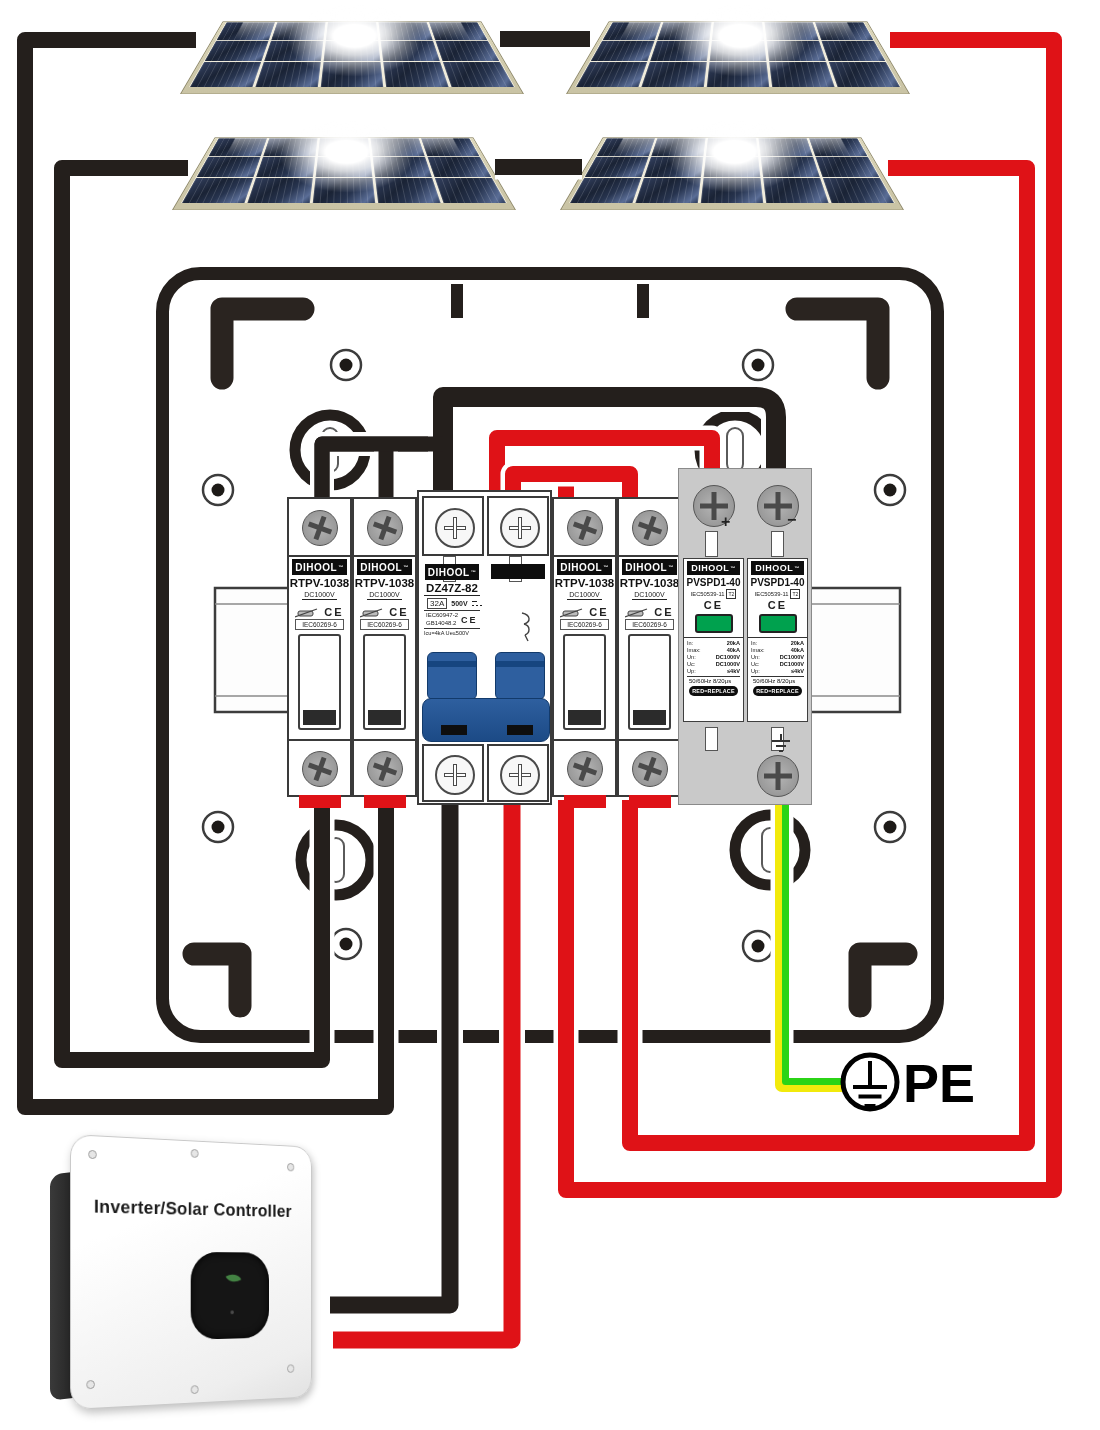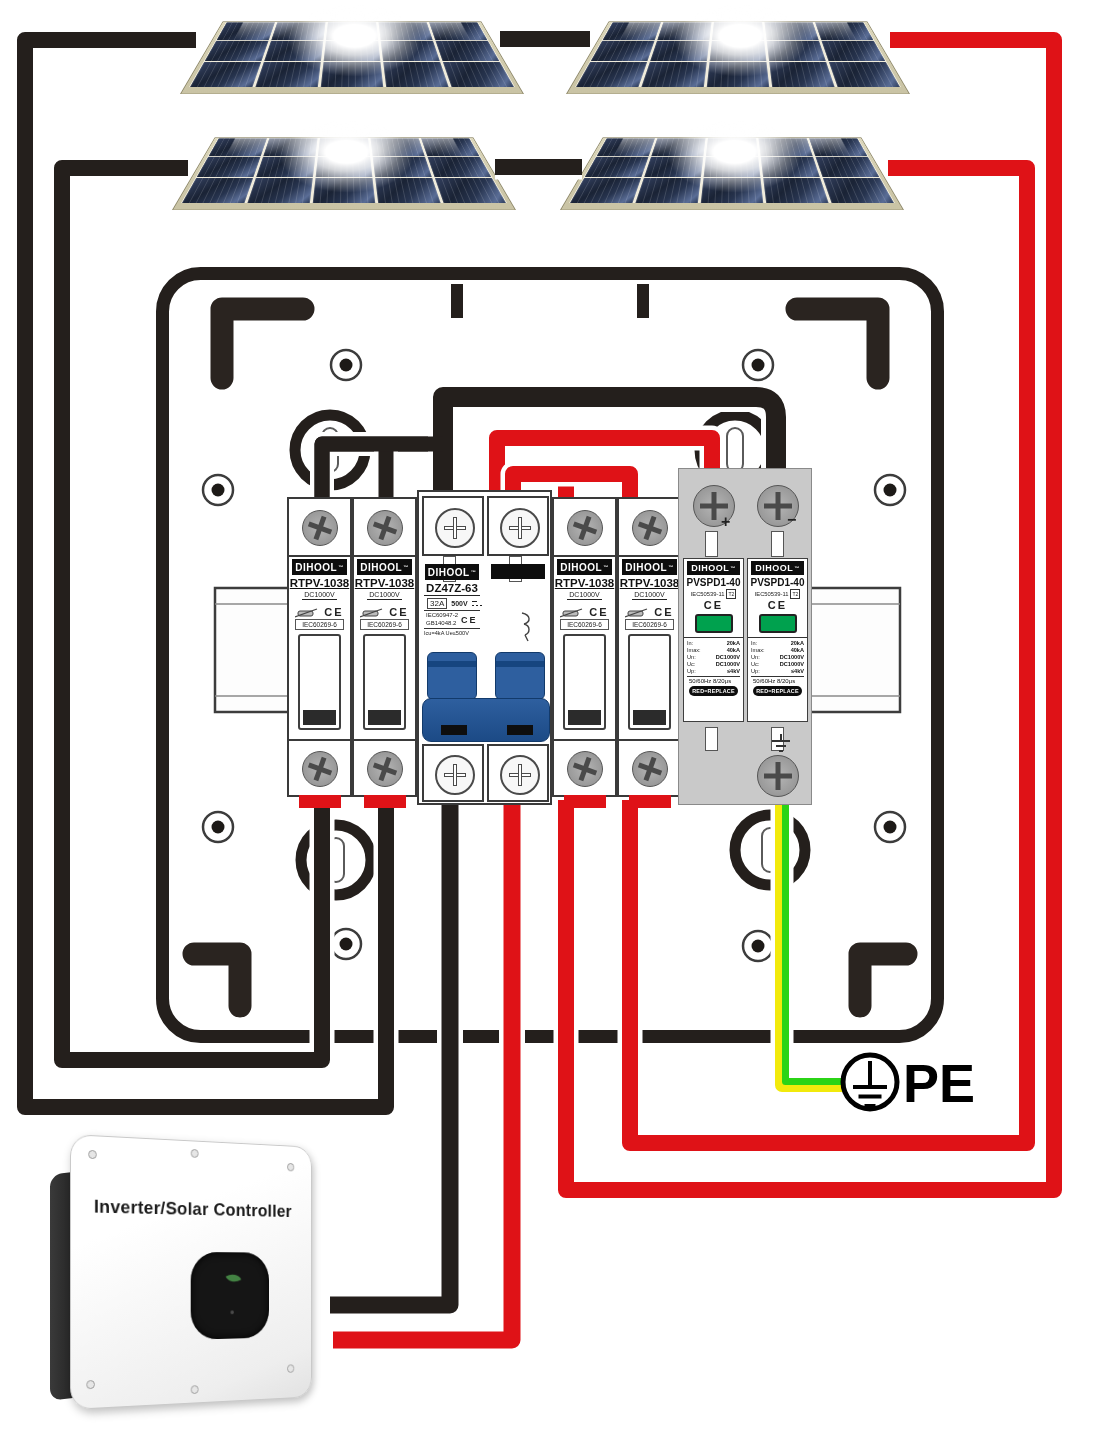--- a/index.html
+++ b/index.html
@@ -51,21 +51,21 @@
   .screw.solid{width:34px;height:34px;background:radial-gradient(#b5b5b5,#8d8d8d);border:1px solid #555;}
   .screw.outline{width:36px;height:36px;background:#f7f7f7;border:2px solid #4a4a4a;}
   .screw .bar{position:absolute;left:50%;top:50%;width:24px;height:5px;background:#4a4a4a;}
   .screw.outline .bar{background:#fff;border:1.5px solid #4a4a4a;width:22px;height:4px;box-sizing:border-box;}
   .b1{transform:translate(-50%,-50%) rotate(20deg);} .b2{transform:translate(-50%,-50%) rotate(110deg);}
   .b3{transform:translate(-50%,-50%);} .b4{transform:translate(-50%,-50%) rotate(90deg);}
   .badge{margin:2px 3px 1px;height:16px;background:#0d0d0d;color:#fff;display:flex;
      align-items:center;justify-content:center;font-weight:bold;font-size:10px;letter-spacing:.5px;}
   .badge sup{font-size:5px;margin-left:1px;}
   .badge.blank{height:15px;}
-  .model{font-weight:bold;font-size:11.5px;text-align:center;color:#111;line-height:14px;text-decoration:underline;}
+  .model{font-weight:bold;font-size:11.5px;text-align:center;color:#111;line-height:14px;}
   .u-line{border-bottom:1.5px solid #222;display:inline-block;padding:0 2px;}
   .tinyrow{font-size:7px;text-align:center;color:#222;line-height:9px;}
   .fuse-ce{display:flex;align-items:flex-end;justify-content:center;gap:5px;height:18px;}
   .ce{font-size:11px;letter-spacing:2px;color:#222;font-weight:bold;}
   .stdbox{margin:1px 6px 0;border:1px solid #555;font-size:6.5px;text-align:center;color:#222;line-height:9px;}
   .window{margin:4px 9px 0;height:92px;border:2px solid #3f3f3f;border-radius:3px;position:relative;background:#fff;}
   .window .band{position:absolute;left:3px;right:3px;bottom:3px;height:15px;background:#2b2b2b;}
   .tab-red{position:absolute;bottom:-13px;left:50%;transform:translateX(-50%);
      width:42px;height:13px;background:var(--wire-red);}
   .dinslot{position:absolute;box-sizing:border-box;width:13px;background:#fff;border:1.5px solid #555;}
@@ -380,21 +380,21 @@
         <span class="bar b4"></span>
       </div>
   </div>
   <div class="dinslot" style="left:24px;top:64px;height:26px;"></div>
   <div class="dinslot" style="left:90px;top:64px;height:26px;"></div>
   <div style="position:absolute;left:3px;top:70px;width:60px;">
     <div class="badge">
         <span>DIHOOL</span>
         <sup>™</sup>
       </div>
-    <div class="model"><span class="u-line">DZ47Z-63</span></div>
+    <div class="model"><span class="u-line">DZ47Z-82</span></div>
     <div style="display:flex;align-items:center;gap:4px;padding:1px 3px;border-bottom:1px solid #333;margin:1px 2px 0;">
       <span style="font-size:8px;border:1px solid #444;padding:0 2px;color:#222;">32A</span>
       <span style="font-size:7px;color:#222;font-weight:bold;">500V</span>
       <span class="dc"></span>
     </div>
     <div style="display:flex;align-items:center;gap:3px;padding:1px 2px;border-bottom:1px solid #333;margin:0 2px;">
       <div style="font-size:6px;line-height:7.5px;color:#222;">
         <div>IEC60947-2</div>
         <div>GB14048.2</div>
       </div>

